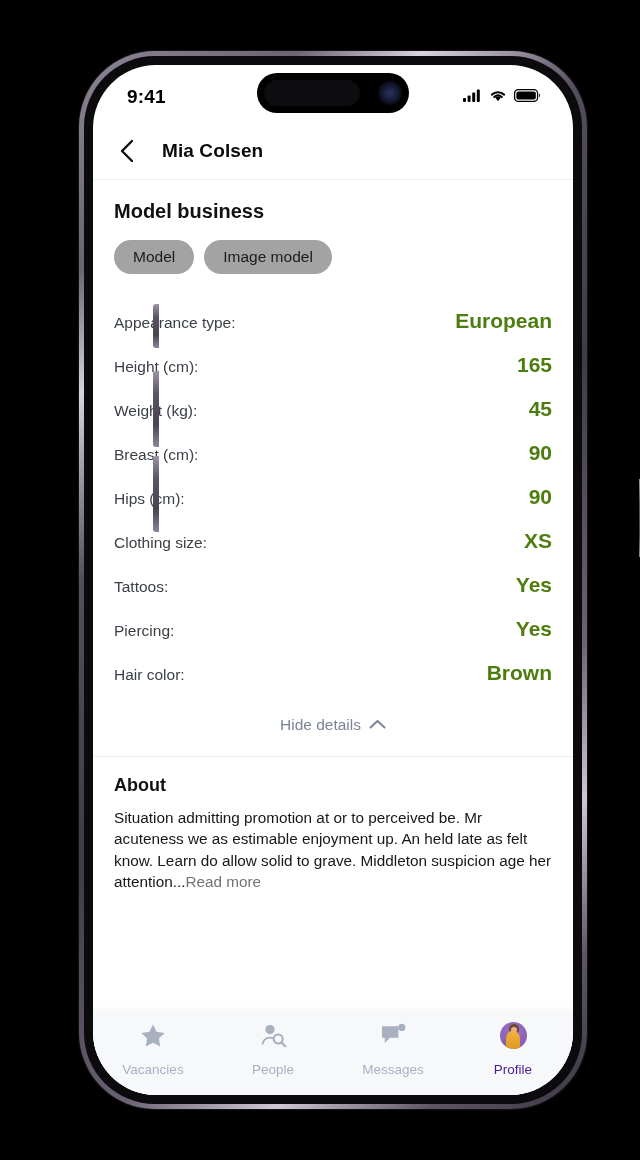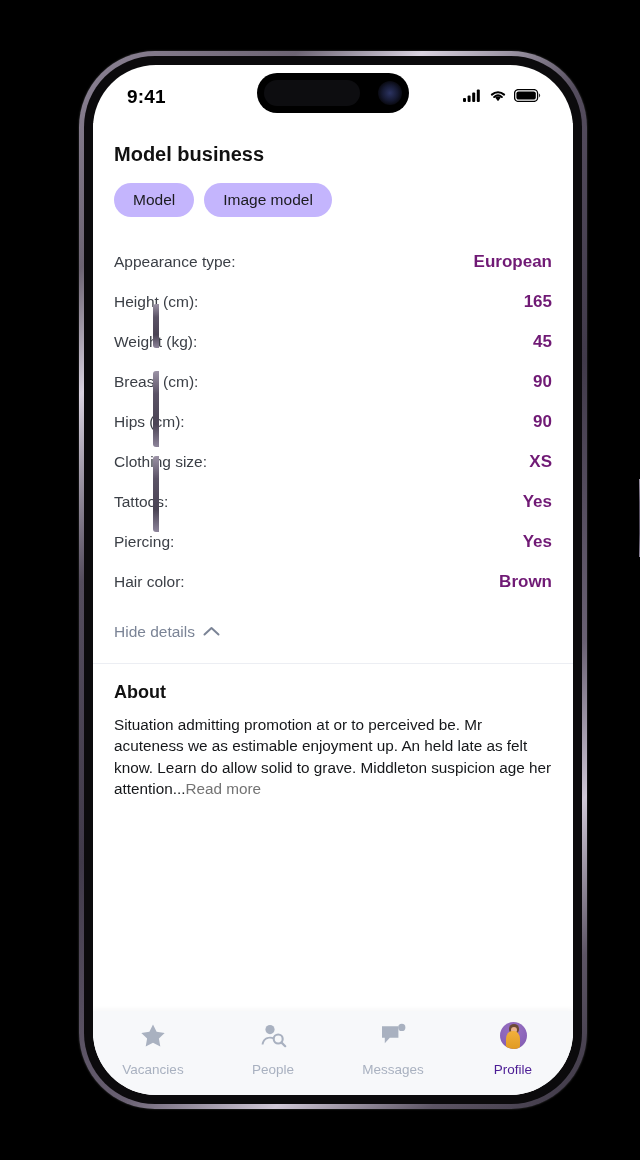--- a/index.html
+++ b/index.html
@@ -72,36 +72,36 @@
   #page-title{ font-size:19px; font-weight:700; color:#0a0a0a; letter-spacing:.1px; }
 
   
   #content{ height:calc(100% - 58px - 57px); overflow:hidden; background:#fff; }
 
   .section{ padding:0 21px; }
   #section-title-model-business{ font-size:20px; font-weight:700; color:#111; padding-top:20px; }
 
   #tag-chip-row{ display:flex; gap:10px; margin-top:17px; }
   .tag-chip{
-    background:#c4b5fd; color:#1b1b1f;
+    background:#a3a3a3; color:#1b1b1f;
     border-radius:20px; padding:9px 19px;
     font-size:15.5px; line-height:1;
     cursor:pointer; white-space:nowrap;
   }
 
   #detail-list{ margin-top:25px; }
   .detail-row{
     display:flex; align-items:baseline; justify-content:space-between;
     padding:10px 0; gap:12px;
   }
   .detail-label{ font-size:15.5px; color:#3b3f46; }
-  .detail-value{ font-size:17px; font-weight:700; color:#701a75; text-align:left; }
+  .detail-value{ font-size:21px; font-weight:700; color:#4d7c0f; text-align:left; }
 
   #hide-details-button{
-    display:flex; align-items:center; gap:8px;
+    display:flex; align-items:center; justify-content:center; gap:8px;
     padding:21px 0 22px; cursor:pointer;
   }
   #hide-details-label{ font-size:15.5px; color:#7b8496; }
 
   .section-divider{ height:1px; background:#eceef3; }
 
   #about-section{ padding:18px 21px 0; }
   #about-heading{ font-size:18px; font-weight:700; color:#111; }
   #about-text{
     margin-top:11px; font-size:15.3px; line-height:21.5px; color:#15171a;
@@ -168,20 +168,28 @@
           <span>
             <svg width="27" height="13" viewBox="0 0 27 13">
               <rect x="0.6" y="0.6" width="23" height="11.8" rx="3.6" stroke="#000" stroke-width="1.3" fill="none"></rect>
               <rect x="2.4" y="2.4" width="19.4" height="8.2" rx="2.2" fill="#000"></rect>
               <path d="M25.2 4.6 a2.4 2.4 0 0 1 0 3.8 Z" fill="#000"></path>
             </svg>
           </span>
         </div>
       </div>
 
+      <div id="nav-header">
+        <div id="back-button">
+          <svg width="16" height="24" viewBox="0 0 16 24">
+            <path d="M13 2 L3 12 L13 22" stroke="#0a0a0a" stroke-width="2.3" fill="none" stroke-linecap="round" stroke-linejoin="round"></path>
+          </svg>
+        </div>
+        <div id="page-title">Mia Colsen</div>
+      </div>
 
       <div id="content">
 
         <div class="section">
           <div id="section-title-model-business">Model business</div>
 
           <div id="tag-chip-row">
             <div class="tag-chip">Model</div>
             <div class="tag-chip">Image model</div>
           </div>

